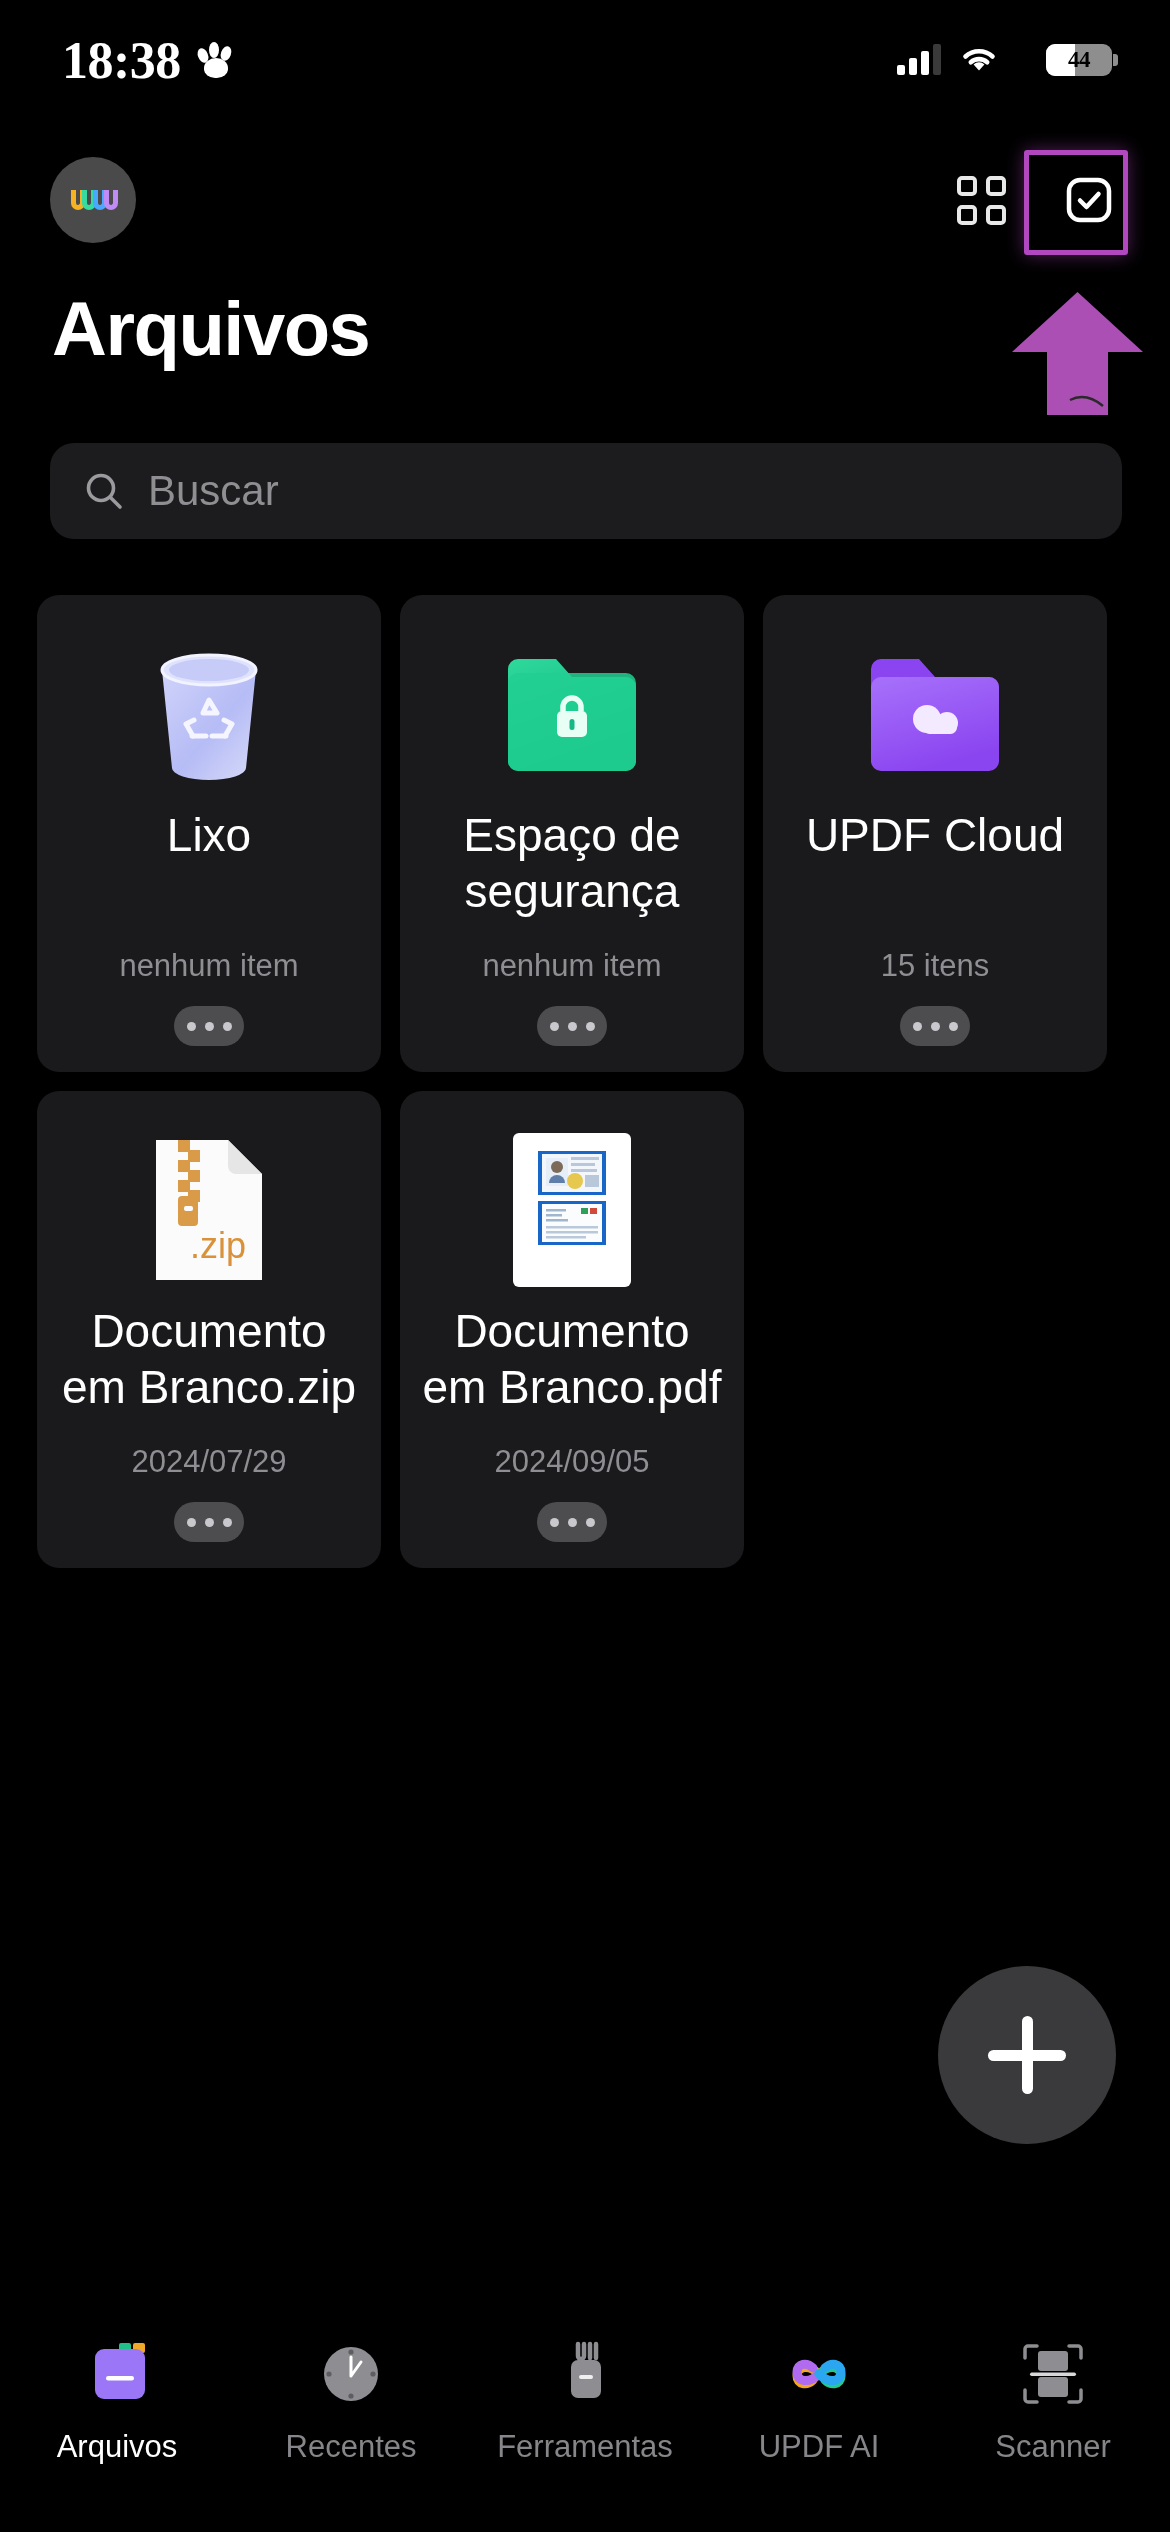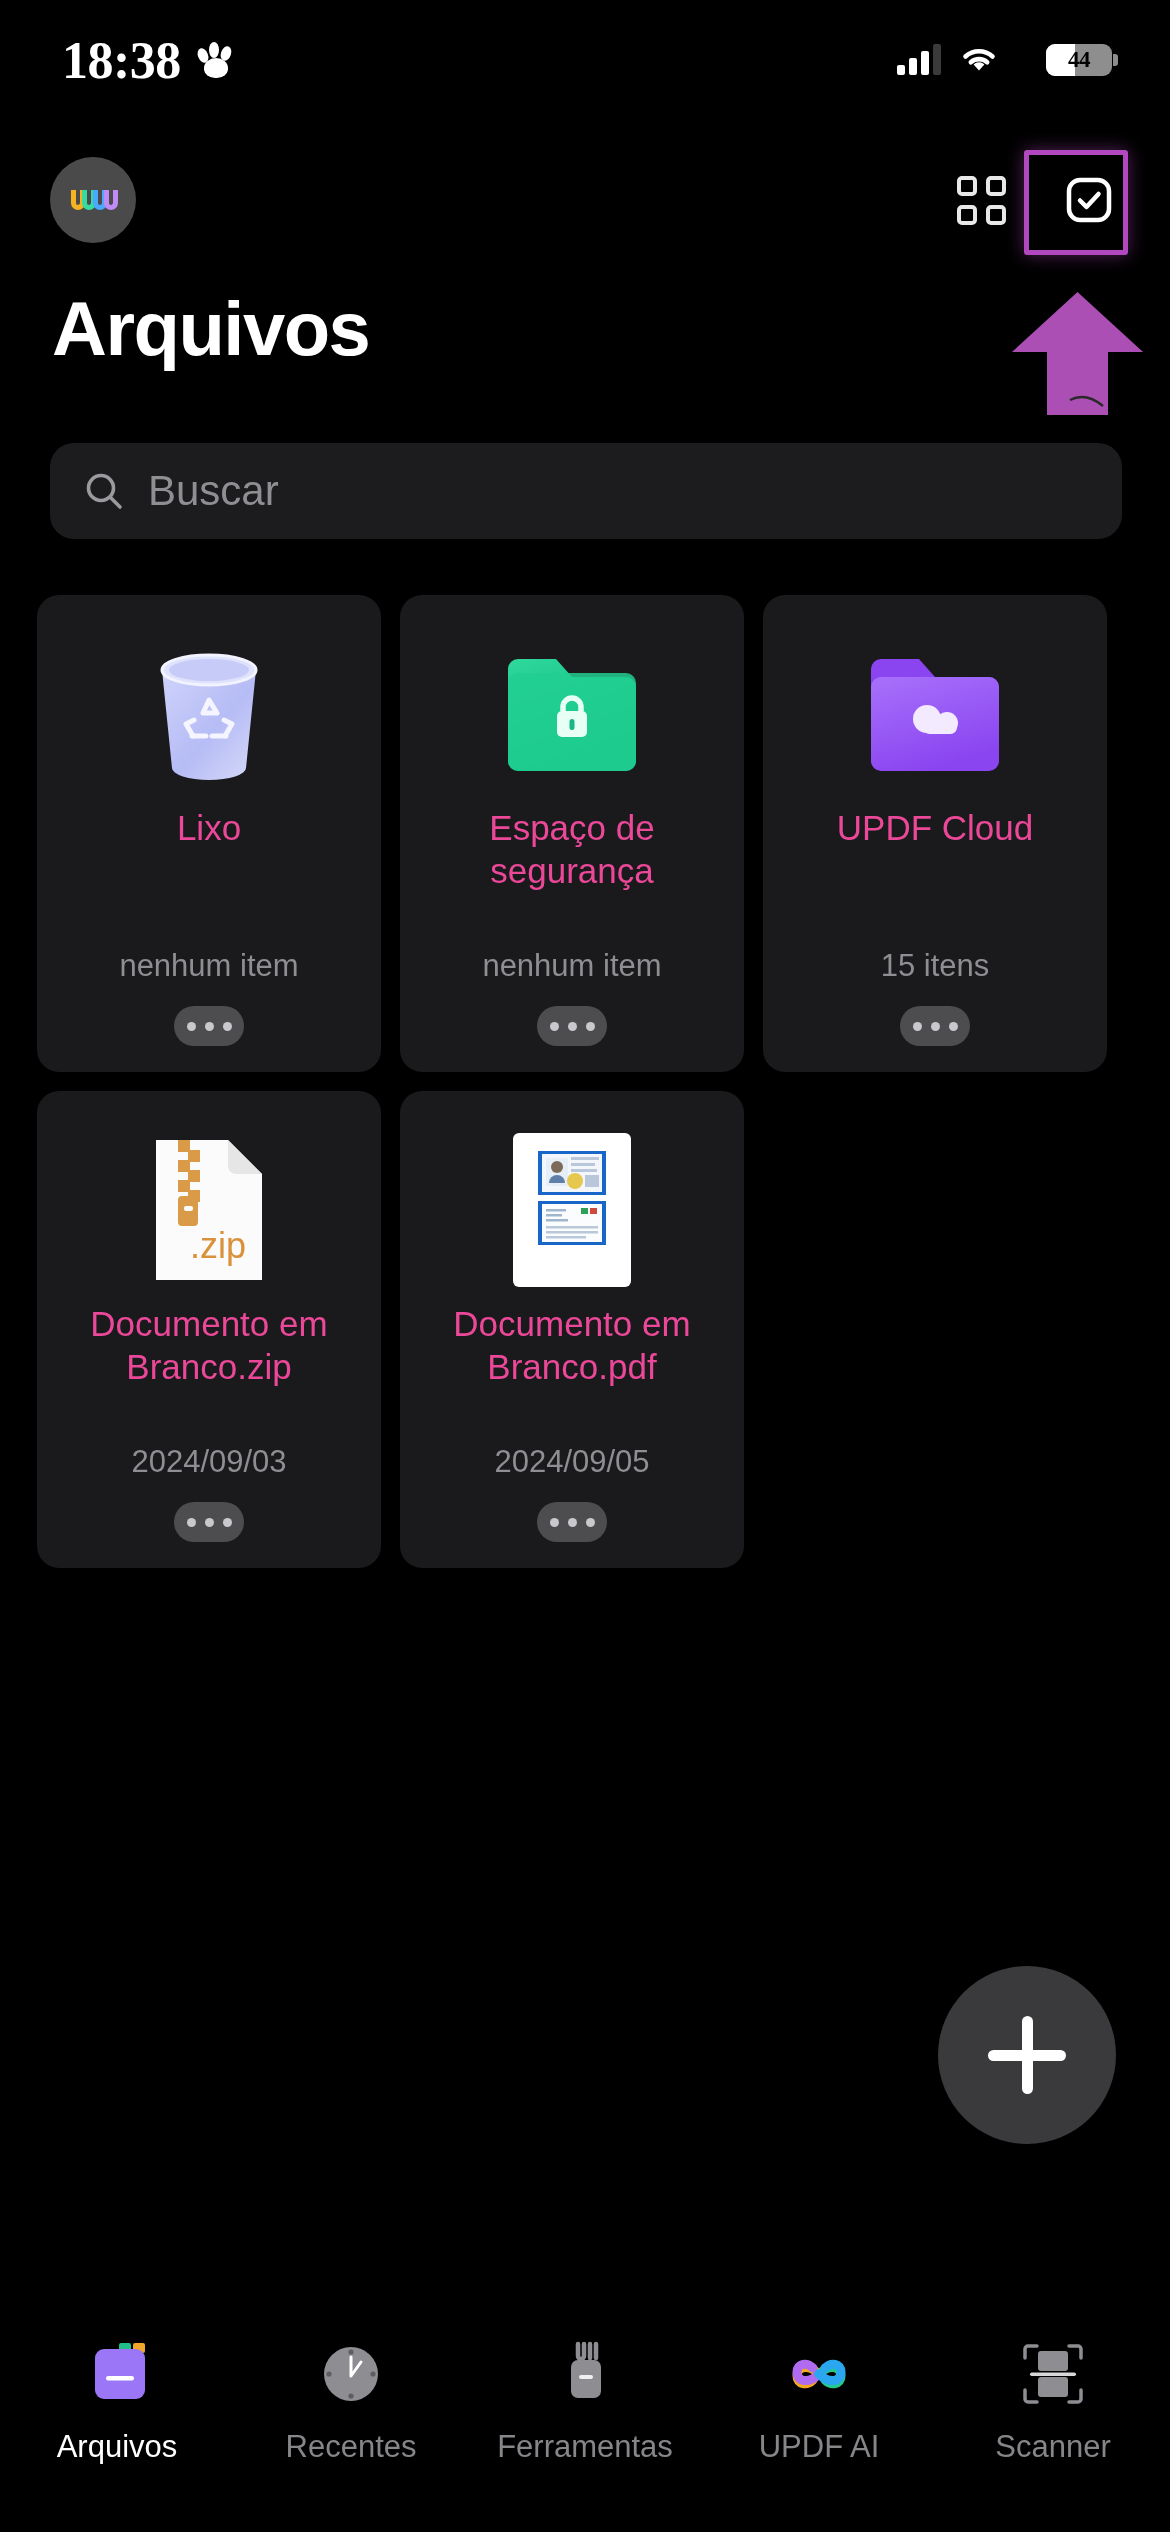--- a/index.html
+++ b/index.html
@@ -105,21 +105,21 @@
   .card {
     width:344px; height:477px; background:#1a1a1c; border-radius:22px;
     display:flex; flex-direction:column; align-items:center;
     padding-top:44px;
   }
   .card-thumb {
     height:150px; display:flex; align-items:center; justify-content:center;
     margin-bottom:18px;
   }
   .card-title {
-    font-size:35px; color:#ec4899; text-align:center; line-height:1.22;
+    font-size:46px; color:#ffffff; text-align:center; line-height:1.22;
     max-width:300px; flex:none;
   }
   .card-sub {
     font-size:31px; color:#8e8e93; text-align:left; margin-top:auto;
   }
   .dots-btn {
     width:70px; height:40px; background:#4d4d4f; border-radius:20px;
     display:flex; align-items:center; justify-content:center; gap:9px;
     margin:22px 0 26px;
   }
@@ -338,21 +338,21 @@
             <rect x="38" y="36" width="12" height="12"></rect>
             <rect x="28" y="46" width="12" height="12"></rect>
             <rect x="38" y="56" width="12" height="12"></rect>
             <rect x="28" y="62" width="20" height="30" rx="4"></rect>
           </g>
           <rect x="34" y="72" width="9" height="5" rx="2" fill="#fbfbfb"></rect>
           <text x="96" y="124" text-anchor="end" font-family="Liberation Sans, sans-serif" font-size="36" fill="#d9913a">.zip</text>
         </svg>
       </div>
       <div class="card-title">Documento em Branco.zip</div>
-      <div class="card-sub">2024/09/03</div>
+      <div class="card-sub">2024/07/29</div>
       <div class="dots-btn">
           <i></i>
           <i></i>
           <i></i>
         </div>
     </div>
 
     <div class="card">
       <div class="card-thumb">
         <svg class="pdf-art" viewBox="0 0 122 158">

